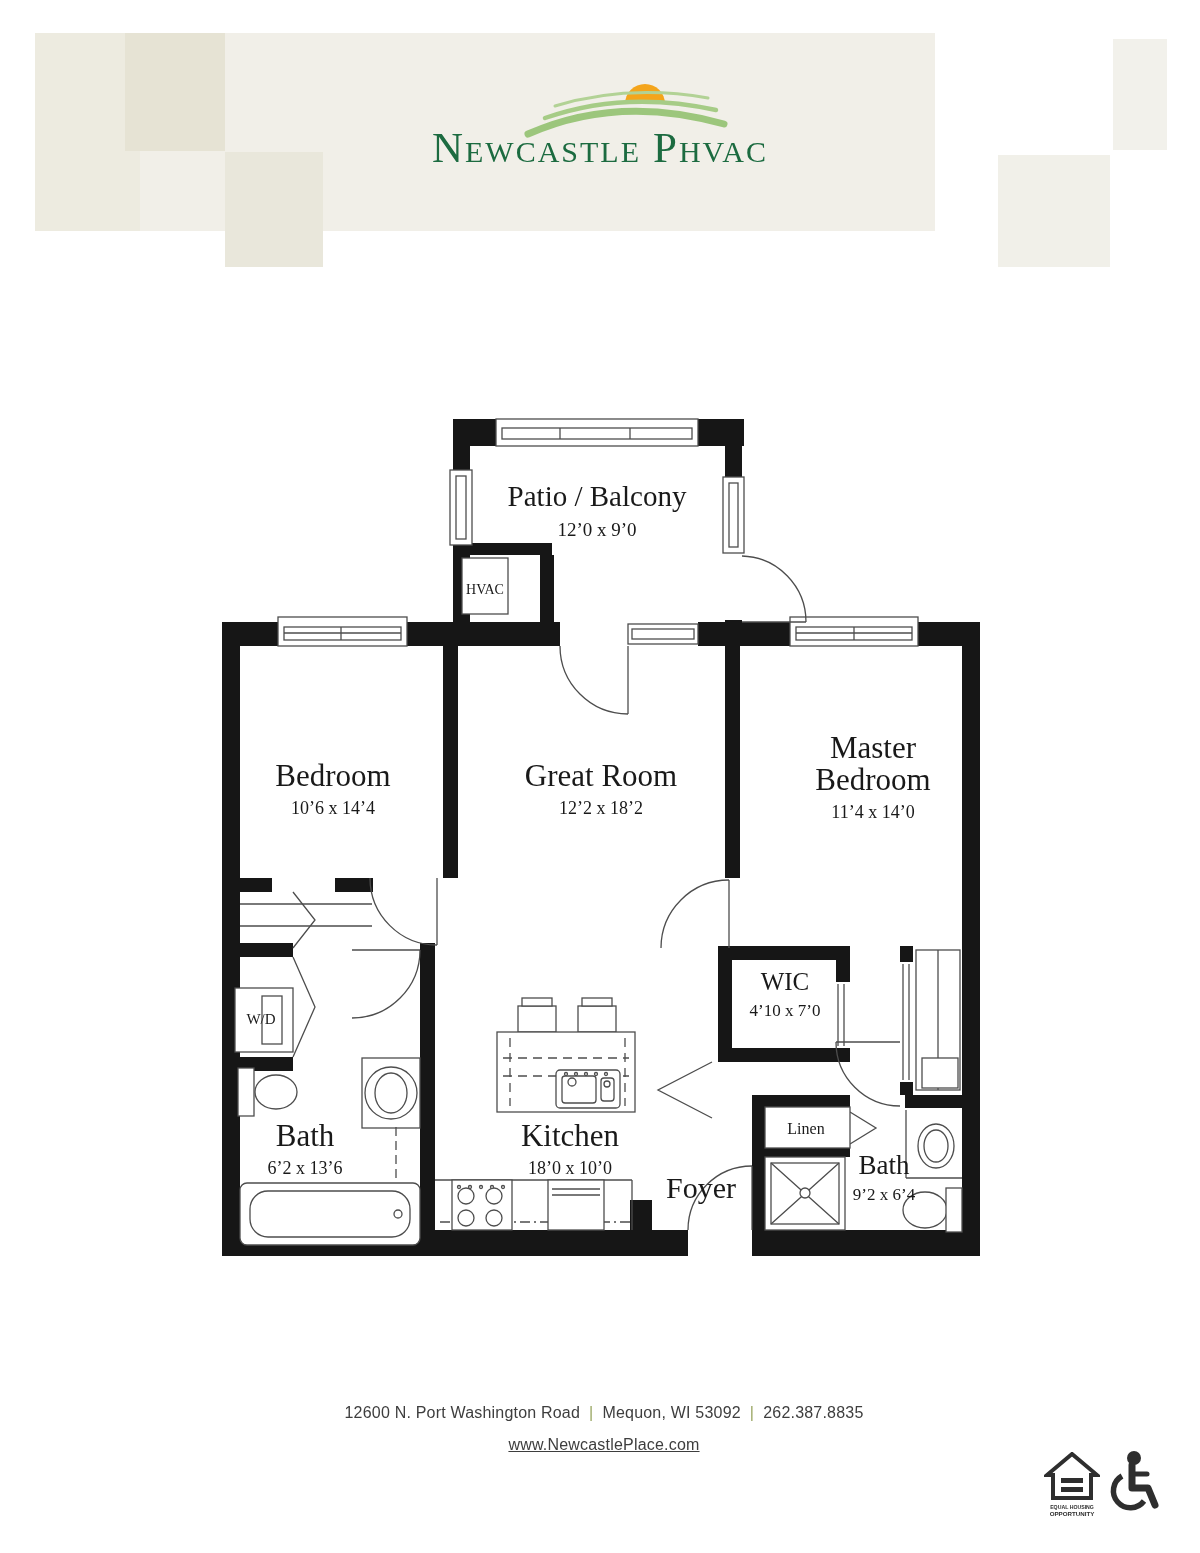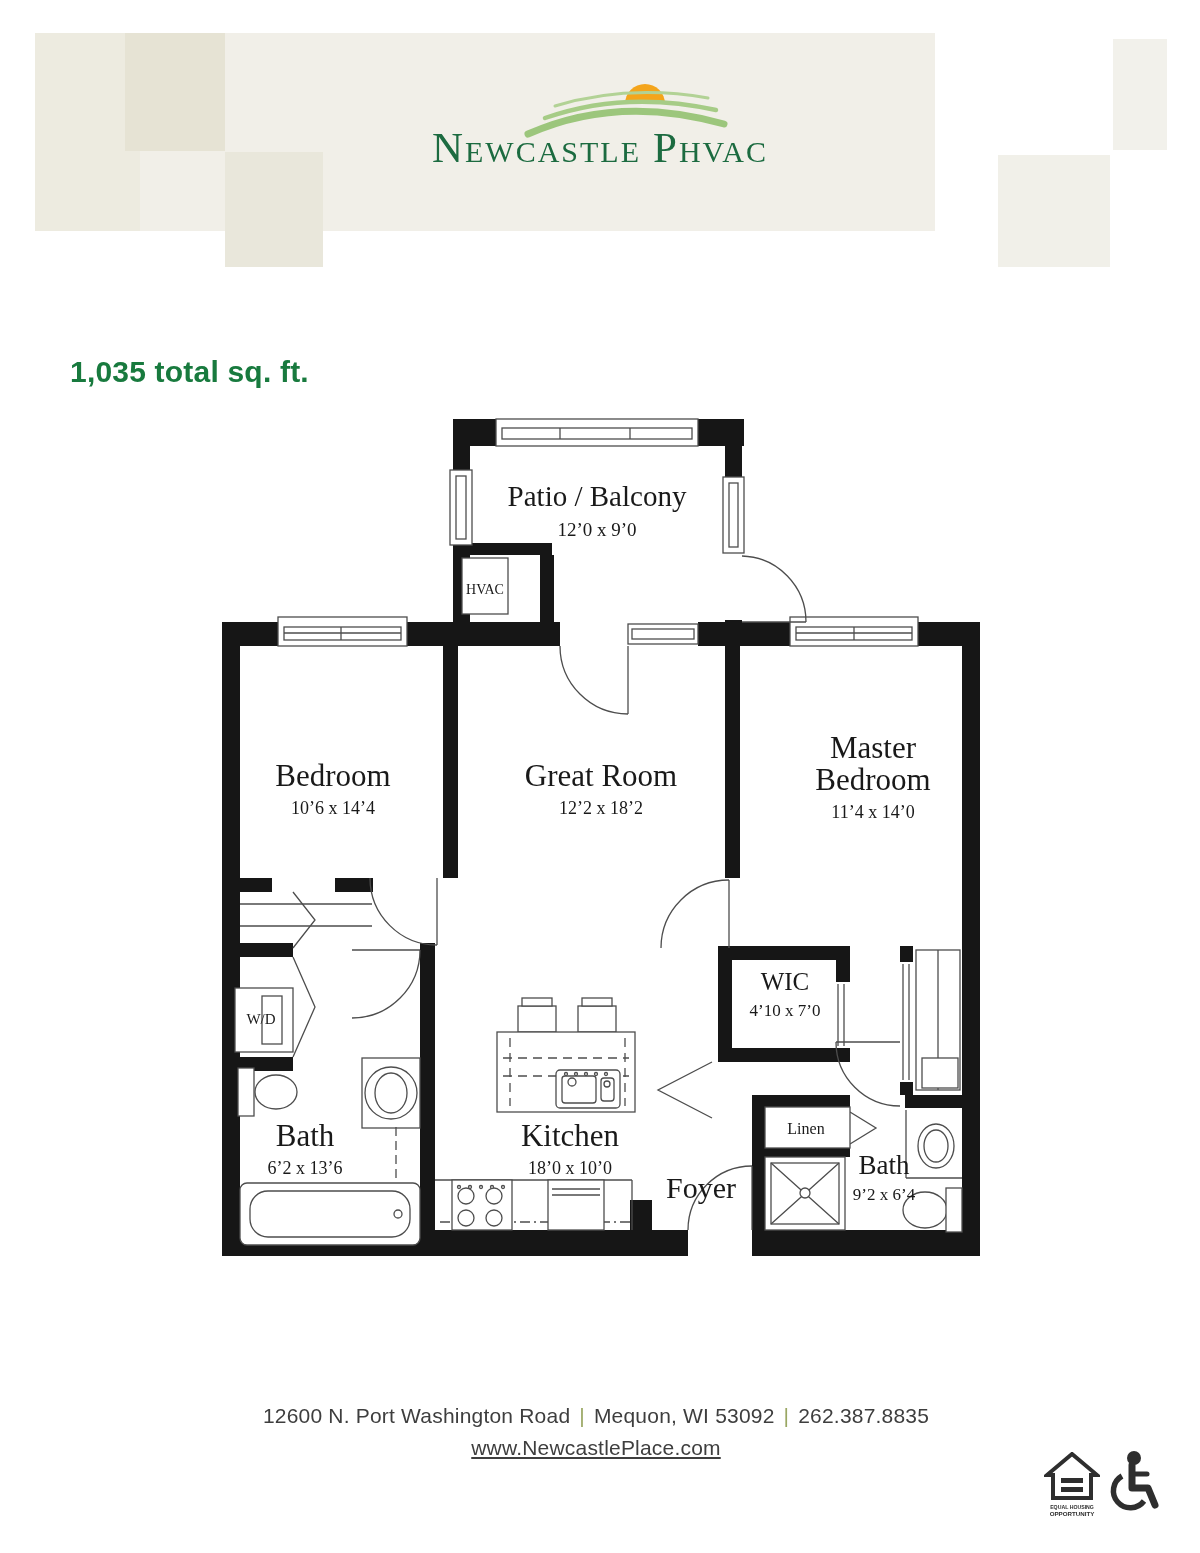--- a/index.html
+++ b/index.html
@@ -14,22 +14,22 @@
             line-height:1;white-space:nowrap;letter-spacing:2px;}
   .wordmark .big{font-size:43px;}
   .wordmark .small{font-size:30px;}
   .wordmark .gap{display:inline-block;width:12px;}
   
   .title{position:absolute;left:70px;top:351px;color:#187a3e;font-weight:bold;
          font-size:30px;line-height:41px;letter-spacing:0.2px;}
   
   .plan-label{font-family:"Liberation Serif","DejaVu Serif",serif;fill:#191919;}
   
-  .footer-line{position:absolute;left:0;width:1192px;text-align:center;
-               color:#3e3e3e;font-size:21px;letter-spacing:0.2px;}
+  .footer-line{position:absolute;left:8px;width:1192px;text-align:center;
+               color:#3e3e3e;font-size:16px;letter-spacing:0.2px;}
   .footer-line .sep{color:#9aa763;padding:0 9px;}
   .eho-text{font-family:"Liberation Sans",sans-serif;fill:#2e2e2e;font-weight:bold;}
 </style>
 </head>
 <body>
 
 <div>
 
   <div class="collage">
     <div style="left:35px;top:33px;width:900px;height:198px;background:#f1efe8;"></div>
@@ -44,21 +44,20 @@
     <path d="M125,36 a20,20 0 0 1 40,0 z" fill="#f4a51c"></path>
     <path d="M55,38 Q128,16 208,30" fill="none" stroke="#b2d295" stroke-width="3" stroke-linecap="round"></path>
     <path d="M45,50 Q125,22 216,42" fill="none" stroke="#a6cc86" stroke-width="4.5" stroke-linecap="round"></path>
     <path d="M28,66 Q118,26 224,56" fill="none" stroke="#9cc67c" stroke-width="7" stroke-linecap="round"></path>
   </svg>
   <div class="wordmark">
     <span class="big">N</span><span class="small">EWCASTLE</span><span class="gap"></span><span class="big">P</span><span class="small">HVAC</span>
   </div>
 
   <div class="title">
-    <div>1,035 total sq. ft.</div>
   </div>
 
   <svg class="abs" style="left:200px;top:400px;" width="810" height="880" viewBox="200 400 810 880">
 
     <g fill="#161616">
 
       <rect x="453" y="419" width="45" height="27"></rect>
       <rect x="698" y="419" width="46" height="27"></rect>
       <rect x="453" y="446" width="17" height="26"></rect>
       <rect x="453" y="543" width="17" height="103"></rect>

